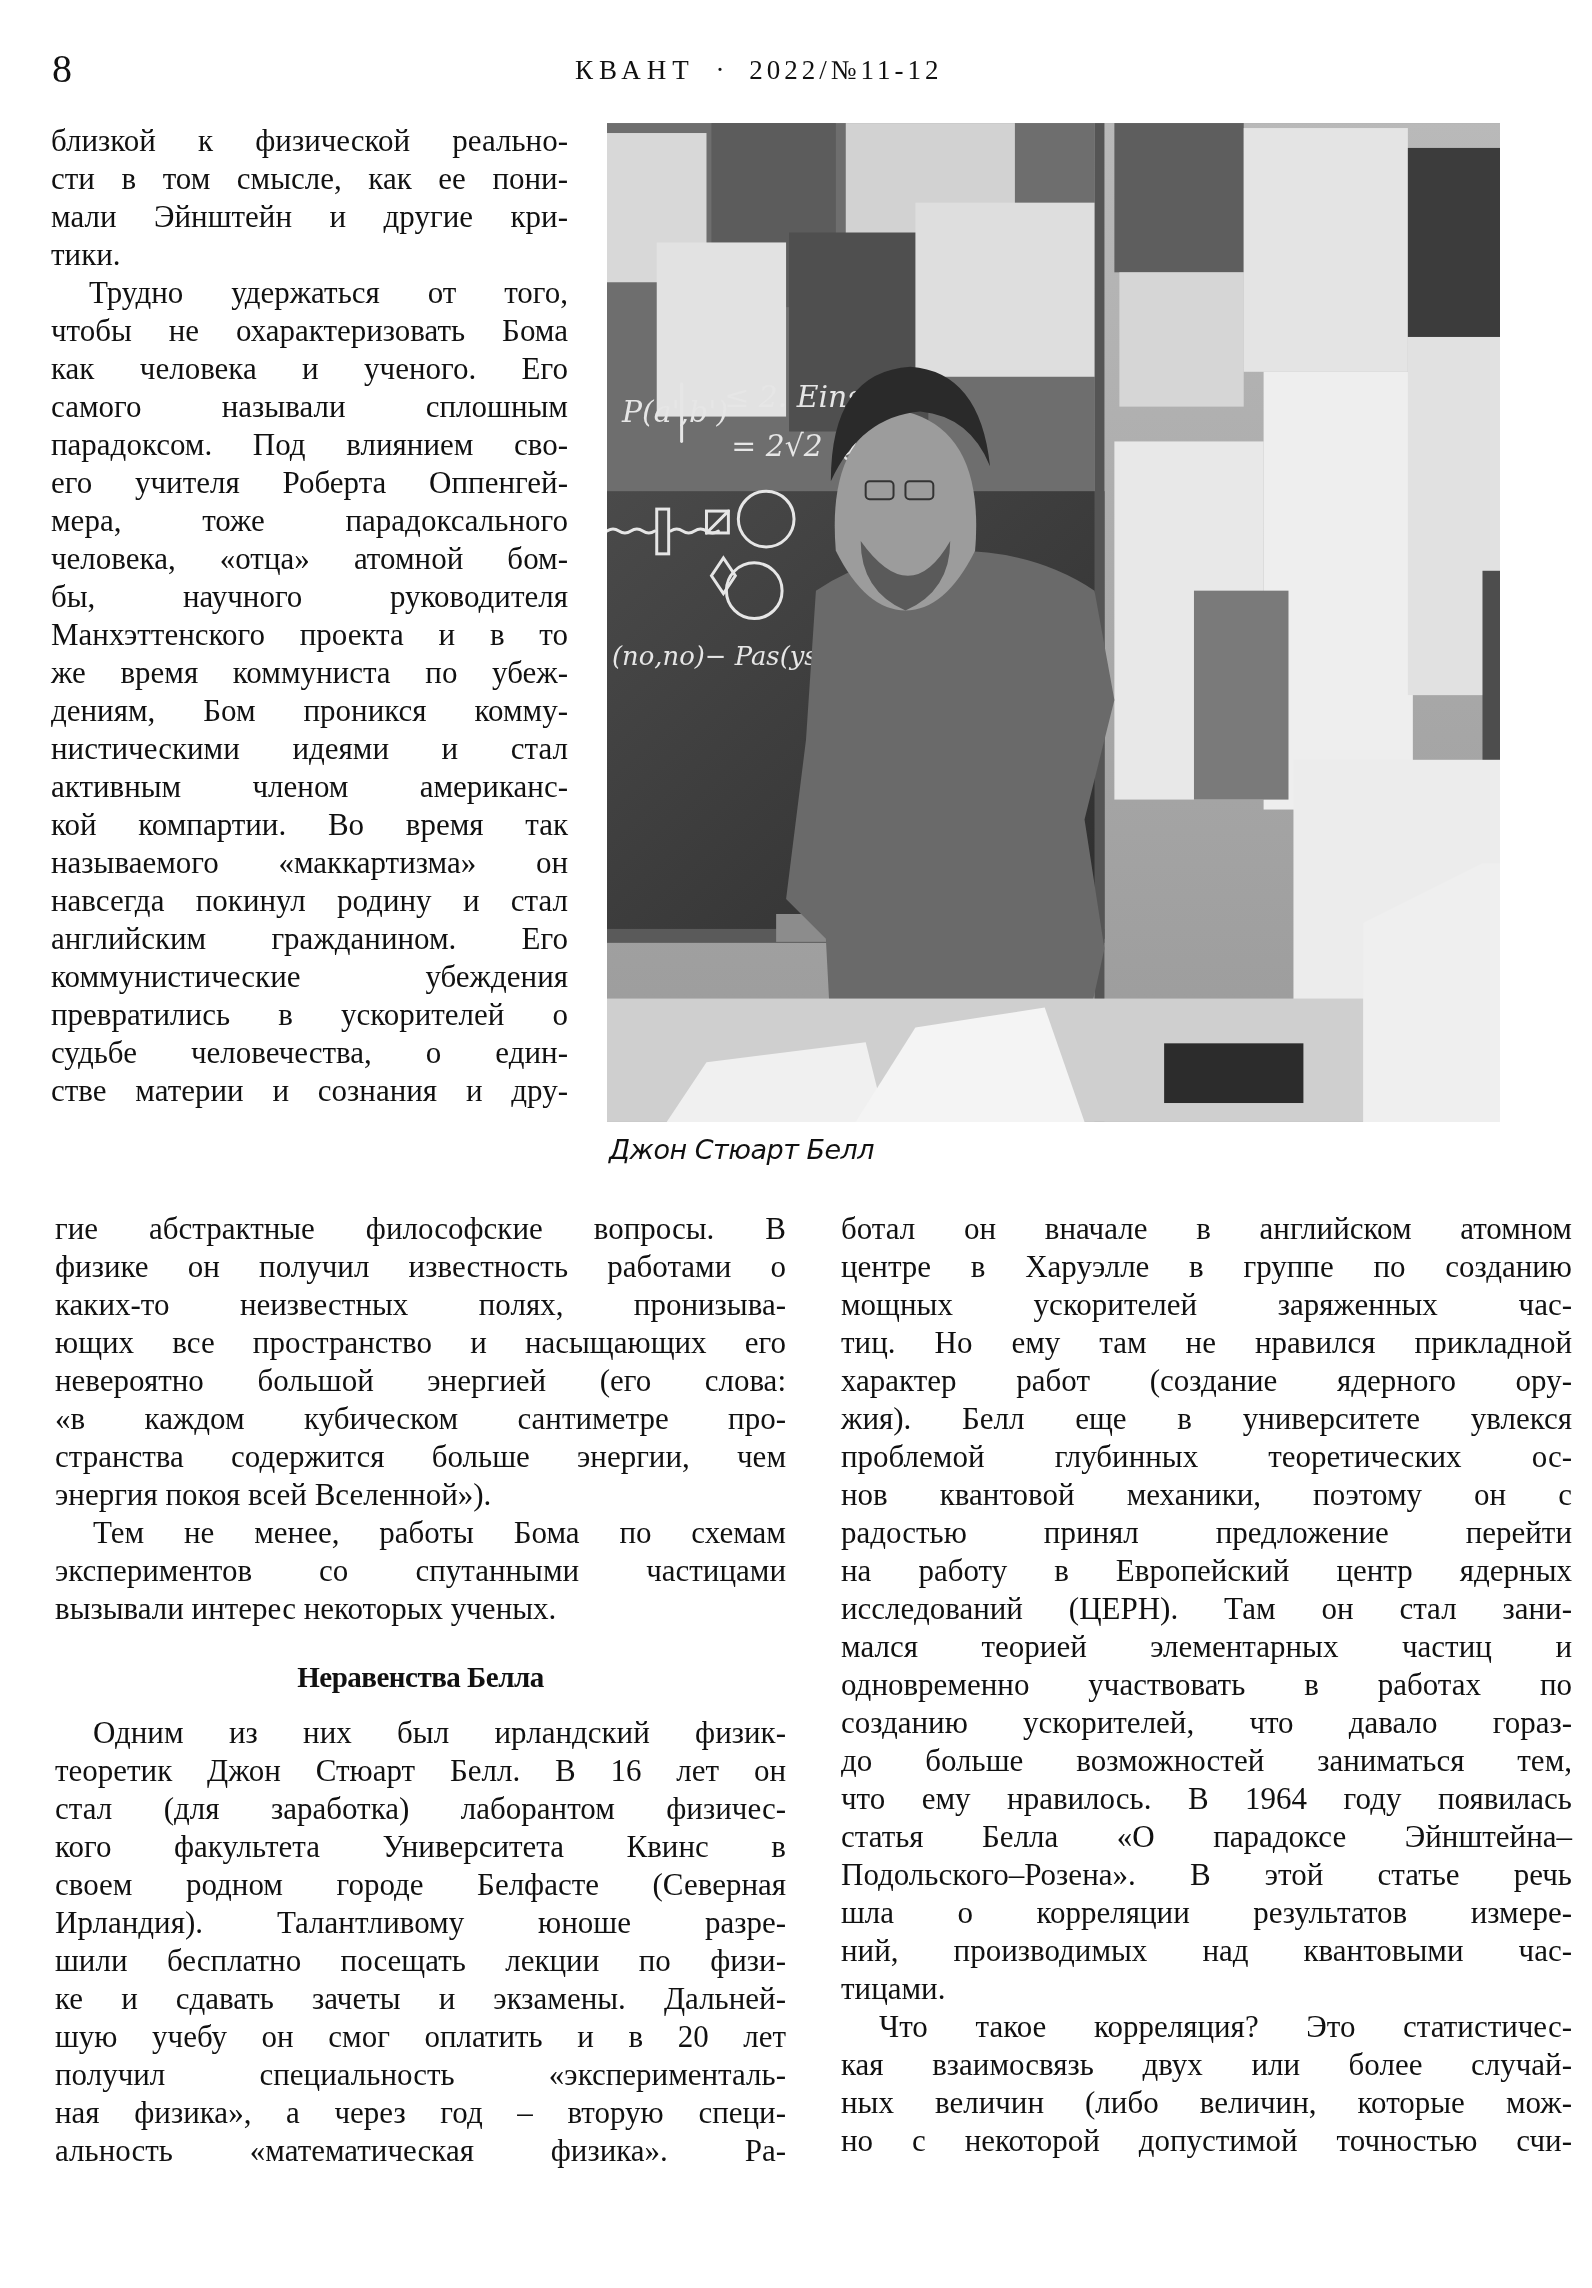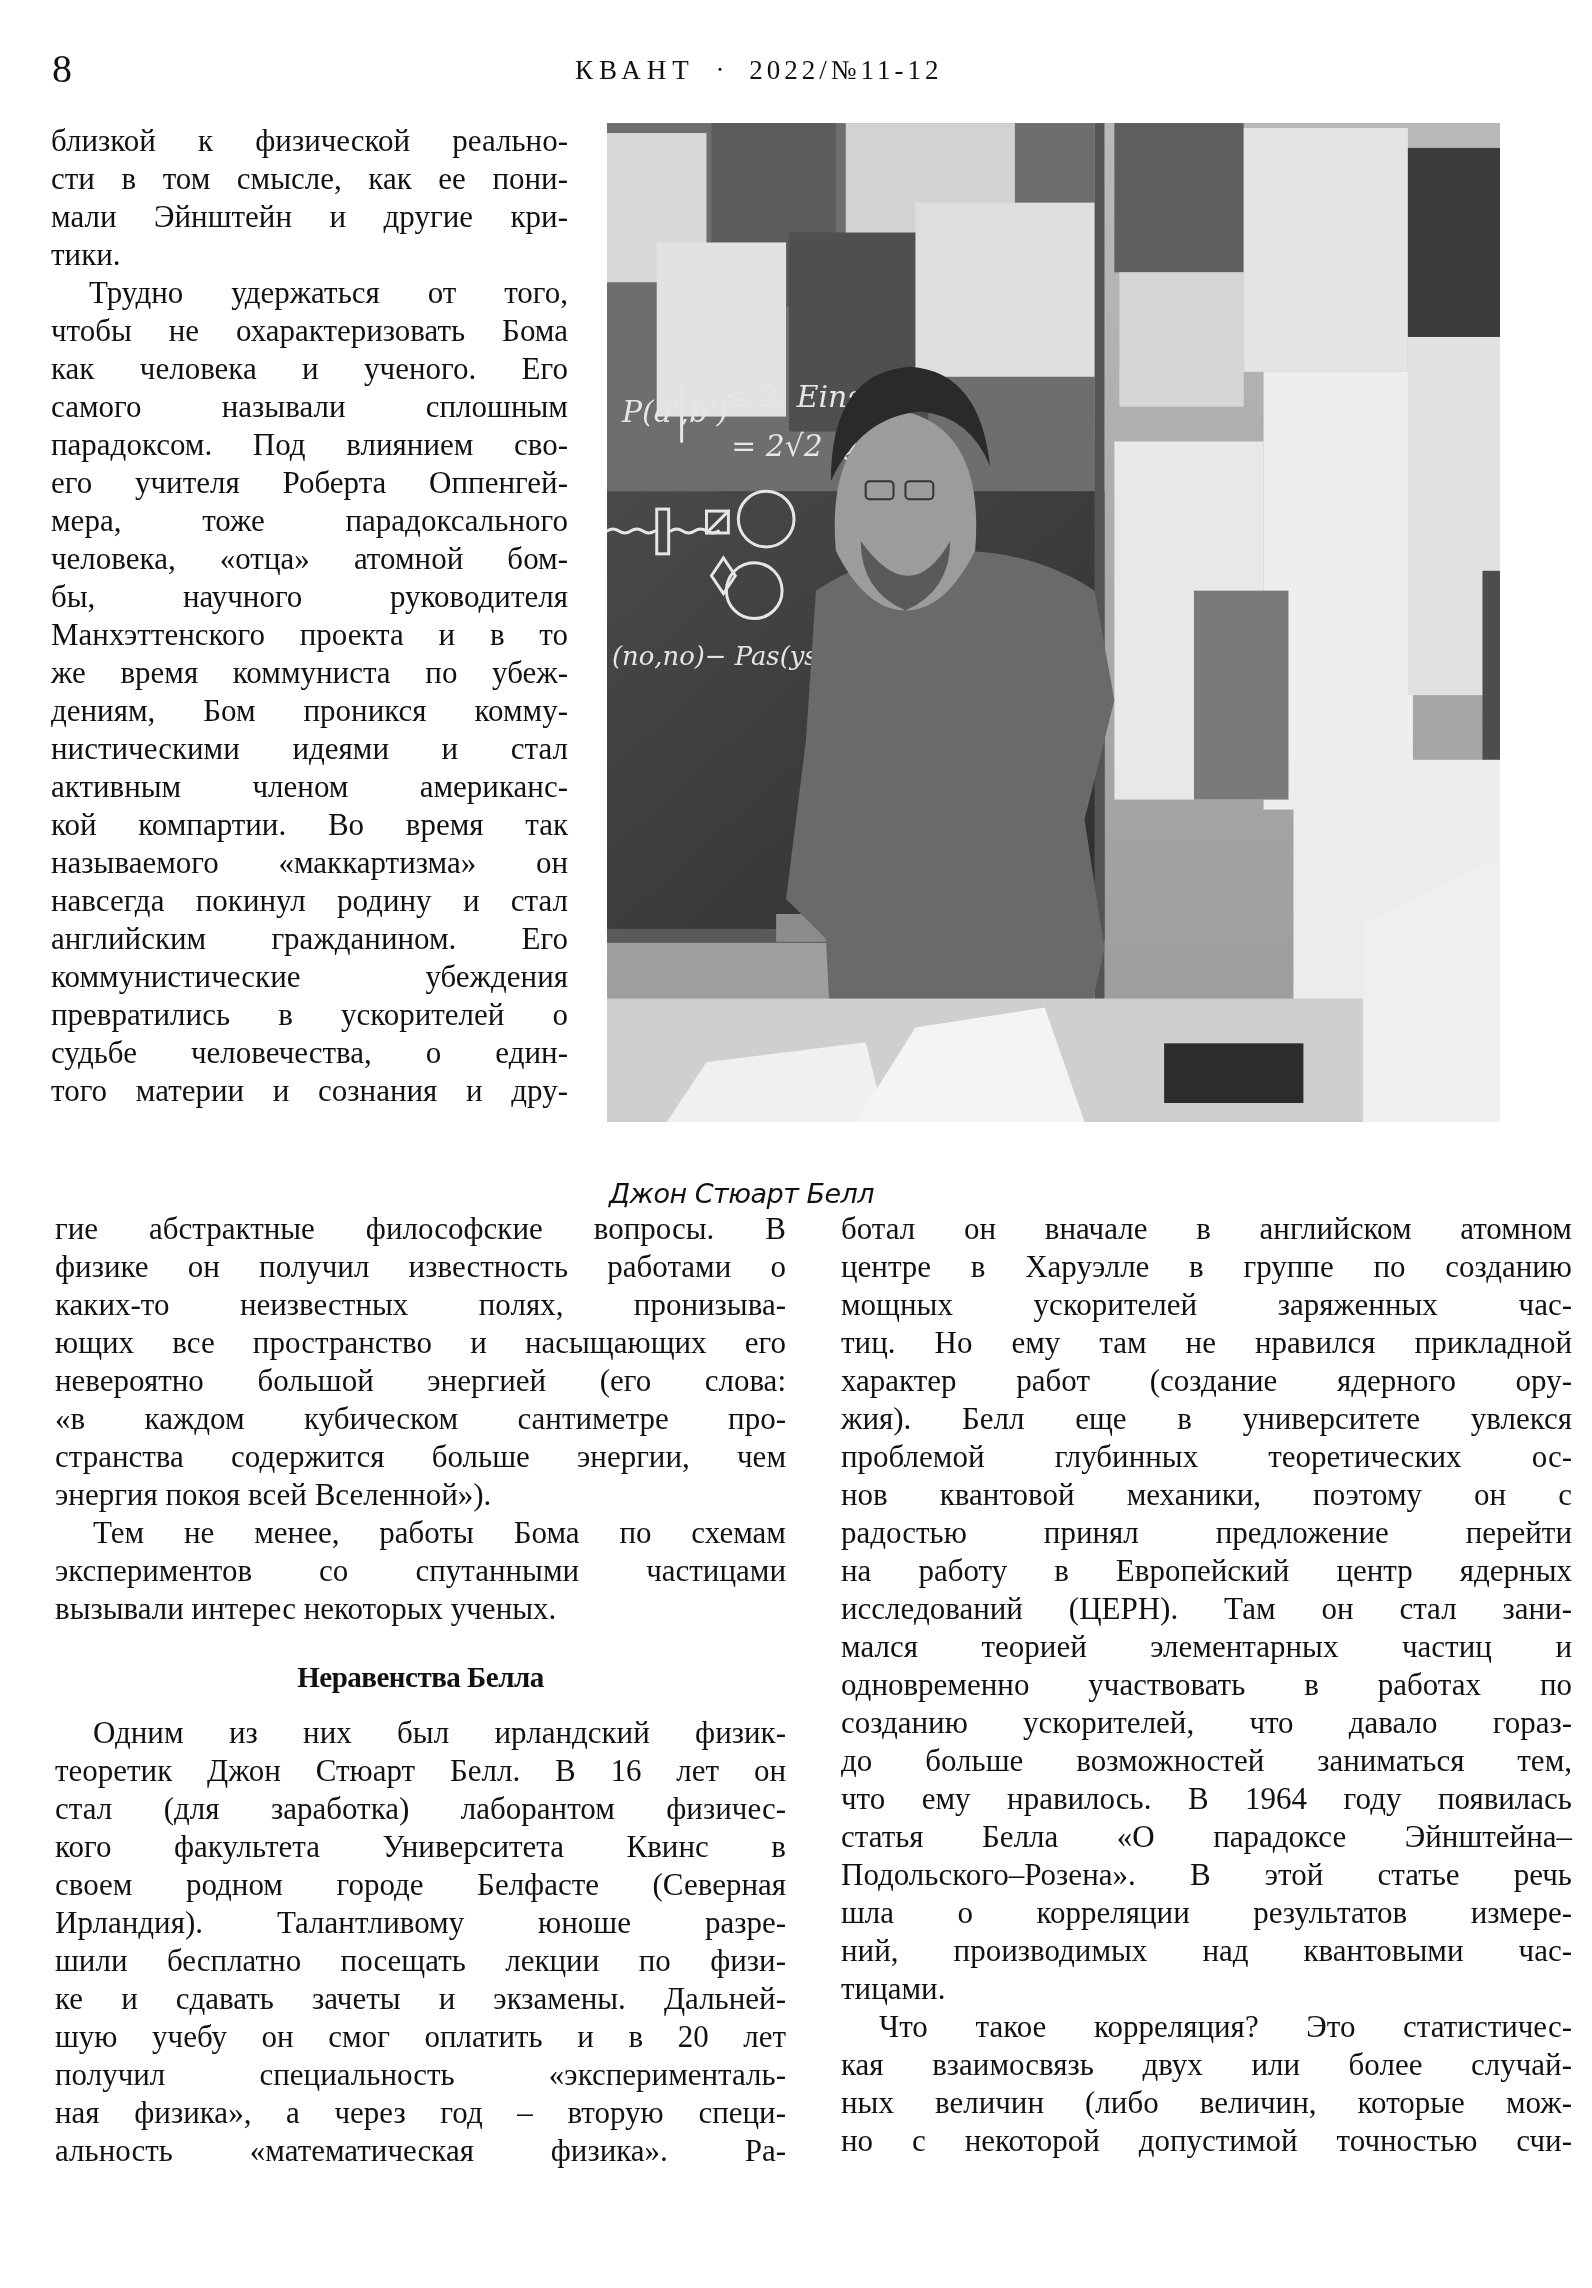--- a/index.html
+++ b/index.html
@@ -19,21 +19,21 @@
 
     .col-left-top { position: absolute; left: 51px; top: 122px; width: 517px; }
     .col-left-bottom { position: absolute; left: 55px; top: 1210px; width: 731px; }
     .col-right-bottom { position: absolute; left: 841px; top: 1210px; width: 731px; }
 
     .heading { display: block; height: 70px; line-height: 70px; text-align: center; text-align-last: center;
                font-family: Liberation Serif, serif; font-weight: bold; font-size: 29px; letter-spacing: -0.5px; margin: 14px 0 2px; }
 
     .photo { position: absolute; left: 607px; top: 123px; width: 893px; height: 999px; overflow: hidden; background: #8a8a8a; }
     .photo svg { display: block; }
-    .caption { position: absolute; left: 609px; top: 1128px; font-family: "DejaVu Sans", sans-serif; font-style: italic; font-size: 27px; line-height: 44px; letter-spacing: -0.5px; margin-top: 44px; }
+    .caption { position: absolute; left: 609px; top: 1128px; font-family: "DejaVu Sans", sans-serif; font-style: italic; font-size: 27px; line-height: 44px; letter-spacing: -0.5px; }
   </style>
 </head>
 <body>
 
 <div class="page">
 
   <div class="running-head">
     <span class="page-number">8</span>
     <span class="journal">
       <span class="mag">КВАНТ</span>
@@ -61,21 +61,21 @@
       <span class="line">дениям, Бом проникся комму-</span>
       <span class="line">нистическими идеями и стал</span>
       <span class="line">активным членом американс-</span>
       <span class="line">кой компартии. Во время так</span>
       <span class="line">называемого «маккартизма» он</span>
       <span class="line">навсегда покинул родину и стал</span>
       <span class="line">английским гражданином. Его</span>
       <span class="line">коммунистические убеждения</span>
       <span class="line">превратились в ускорителей о</span>
       <span class="line">судьбе человечества, о един-</span>
-      <span class="line">того материи и сознания и дру-</span>
+      <span class="line">стве материи и сознания и дру-</span>
     </div>
 
   <div class="photo">
     <svg width="970" height="999" viewBox="0 0 975 1004" xmlns="http://www.w3.org/2000/svg">
       <defs>
         <linearGradient id="board" x1="0" y1="0" x2="1" y2="1">
           <stop offset="0" stop-color="#4a4a4a"></stop>
           <stop offset="1" stop-color="#2e2e2e"></stop>
         </linearGradient>
         <linearGradient id="wall" x1="0" y1="0" x2="0" y2="1">

